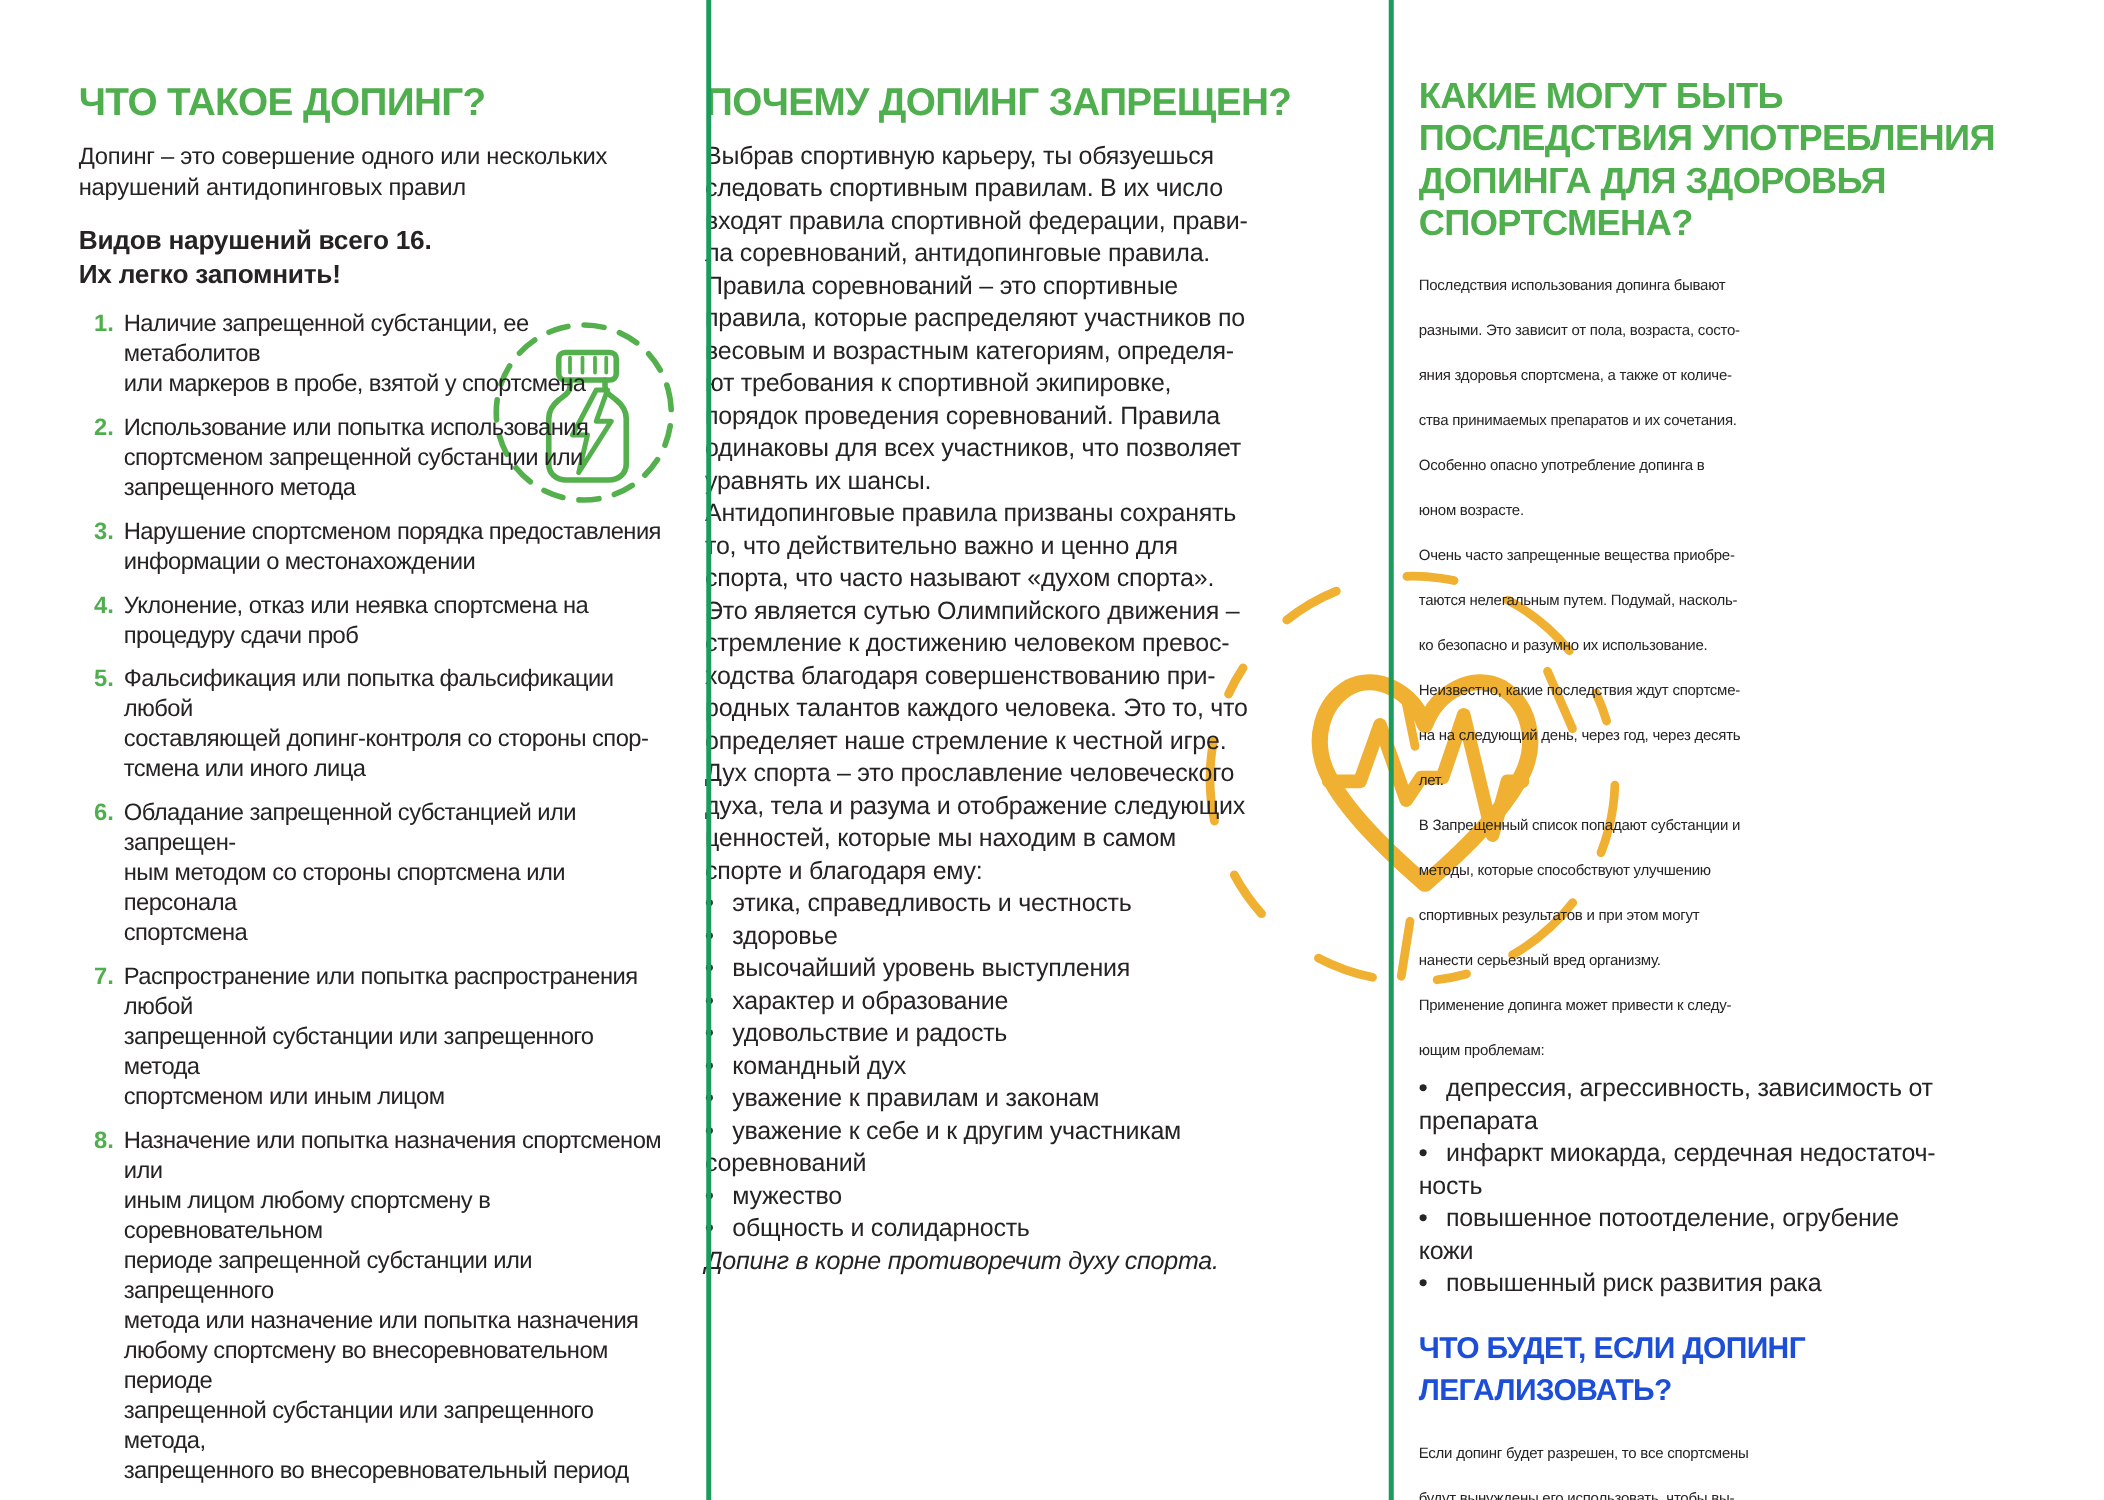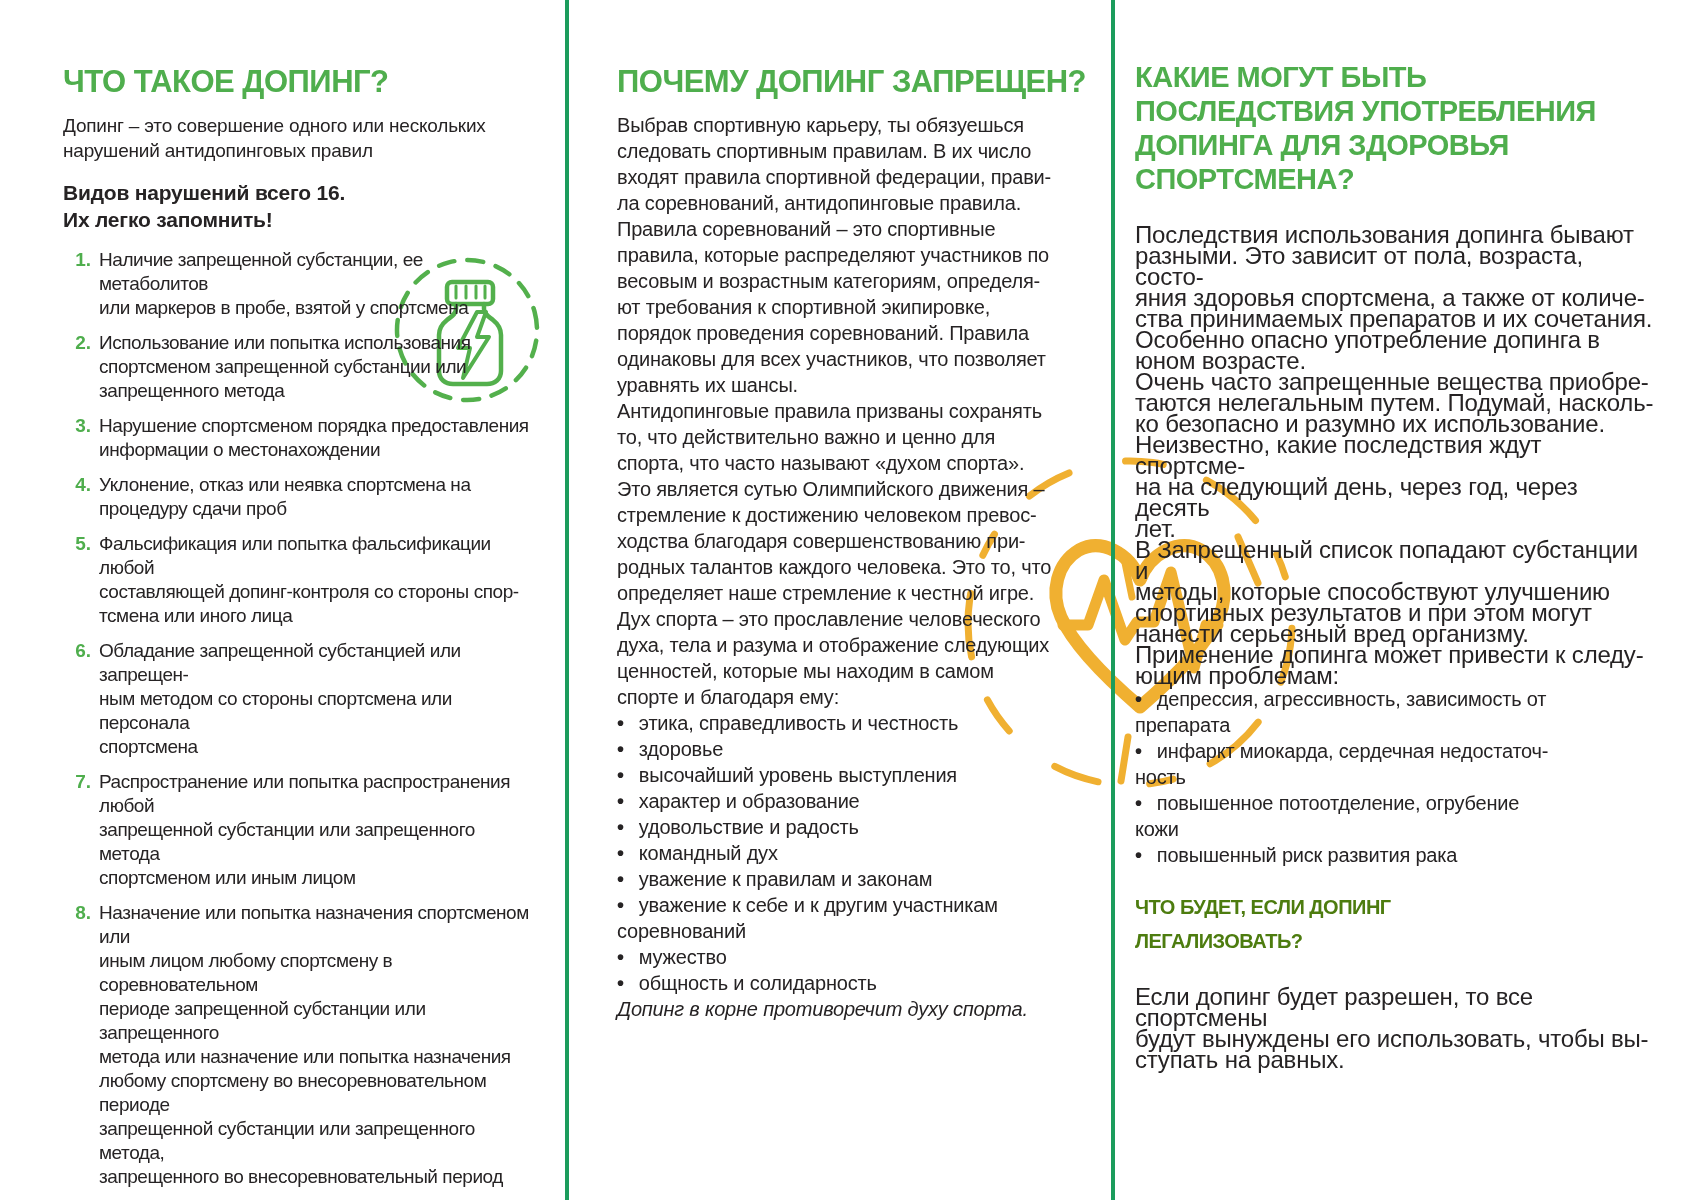--- a/index.html
+++ b/index.html
@@ -2,40 +2,40 @@
 <html lang="ru"><head>
 <meta charset="utf-8">
 <style>
   html,body{margin:0;padding:0;background:#ffffff;}
   .page{
     position:relative;width:1683px;height:1200px;background:#ffffff;
     font-family:"Liberation Sans",sans-serif;color:#262324;overflow:hidden;
   }
   .col{position:absolute;top:0;z-index:2;}
   .col1{left:63px;width:472px;}
-  .col2{left:617px;width:512px;}
+  .col2{left:564px;width:512px;}
   .col3{left:1135px;width:522px;}
   h1{
     color:#4fae4d;font-size:31px;line-height:35px;font-weight:bold;
     letter-spacing:-0.5px;margin:64px 0 0 0;white-space:pre-line;
   }
   .col3 h1{margin-top:60px;font-size:29px;line-height:34px;}
   h2.green{
-    color:#4d7c0f;font-size:20px;line-height:34px;font-weight:bold;
+    color:#1d4ed8;font-size:24px;line-height:34px;font-weight:bold;
     letter-spacing:-0.5px;margin:22px 0 0 0;white-space:pre-line;
   }
   .pre{white-space:pre-line;}
   .intro{margin:14px 0 0 0;font-size:19px;line-height:25px;letter-spacing:-0.2px;}
   .subtitle{margin:16px 0 0 0;font-size:21px;line-height:27px;font-weight:bold;letter-spacing:-0.2px;}
   .vlist{margin-top:15px;}
   .item{display:flex;gap:8px;margin-bottom:11px;}
   .num{min-width:28px;text-align:right;color:#4fae4d;font-weight:bold;font-size:19px;line-height:24px;flex:none;}
   .itxt{white-space:pre-line;font-size:19px;line-height:24px;letter-spacing:-0.45px;}
   .body2{margin:13px 0 0 0;font-size:20px;line-height:26px;letter-spacing:-0.2px;}
-  .body3{margin:28px 0 0 0;font-size:24px;line-height:21px;letter-spacing:-0.2px;}
+  .body3{margin:14px 0 0 0;font-size:12px;line-height:36px;letter-spacing:-0.2px;}
   .bullets{margin:0;}
   .bullet{font-size:20px;line-height:26px;letter-spacing:-0.2px;white-space:pre-line;}
   .bullet::before{content:"\2022";margin-right:15px;font-weight:bold;}
   .closing{margin:0;font-size:20px;line-height:26px;letter-spacing:-0.2px;font-style:italic;}
   .divider{position:absolute;top:0;width:4px;height:1200px;background:#1b9c5c;z-index:3;}
   .d1{left:565px;}
   .d2{left:1111px;}
   .deco{position:absolute;z-index:1;}
   .deco-pill{left:385px;top:252px;}
   .deco-heart{left:955px;top:445px;}

